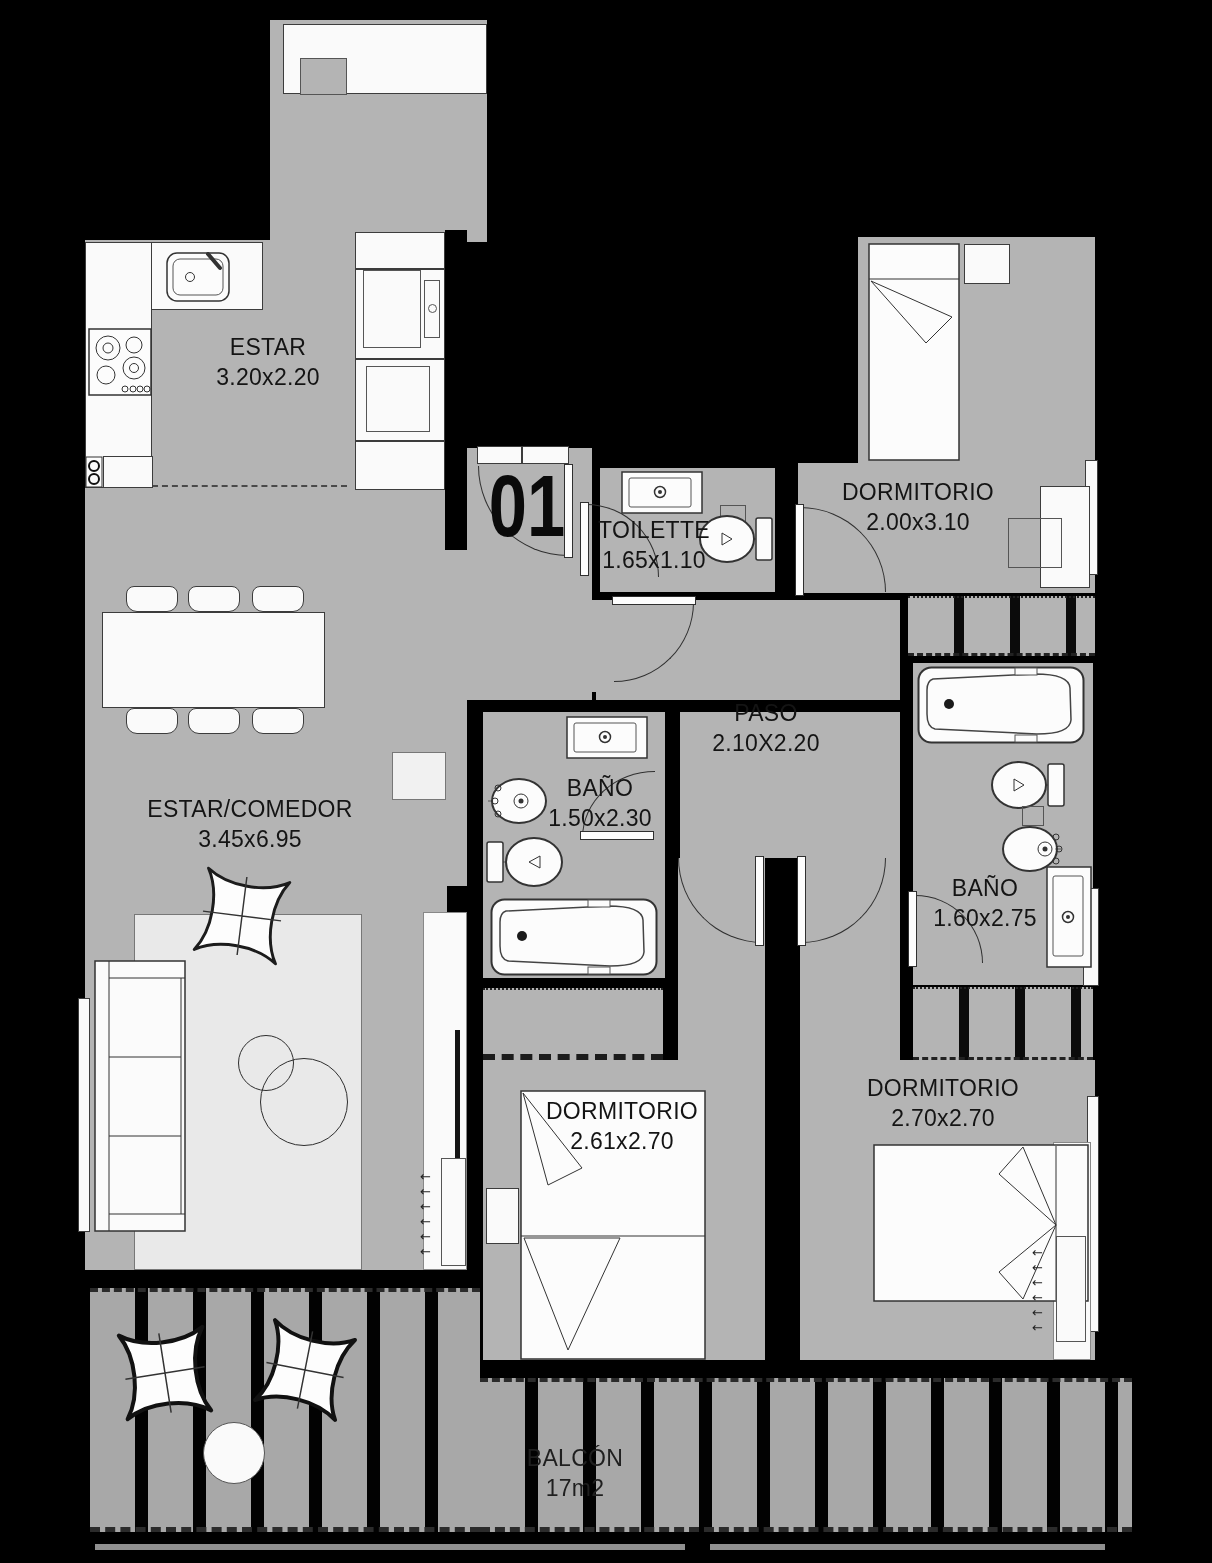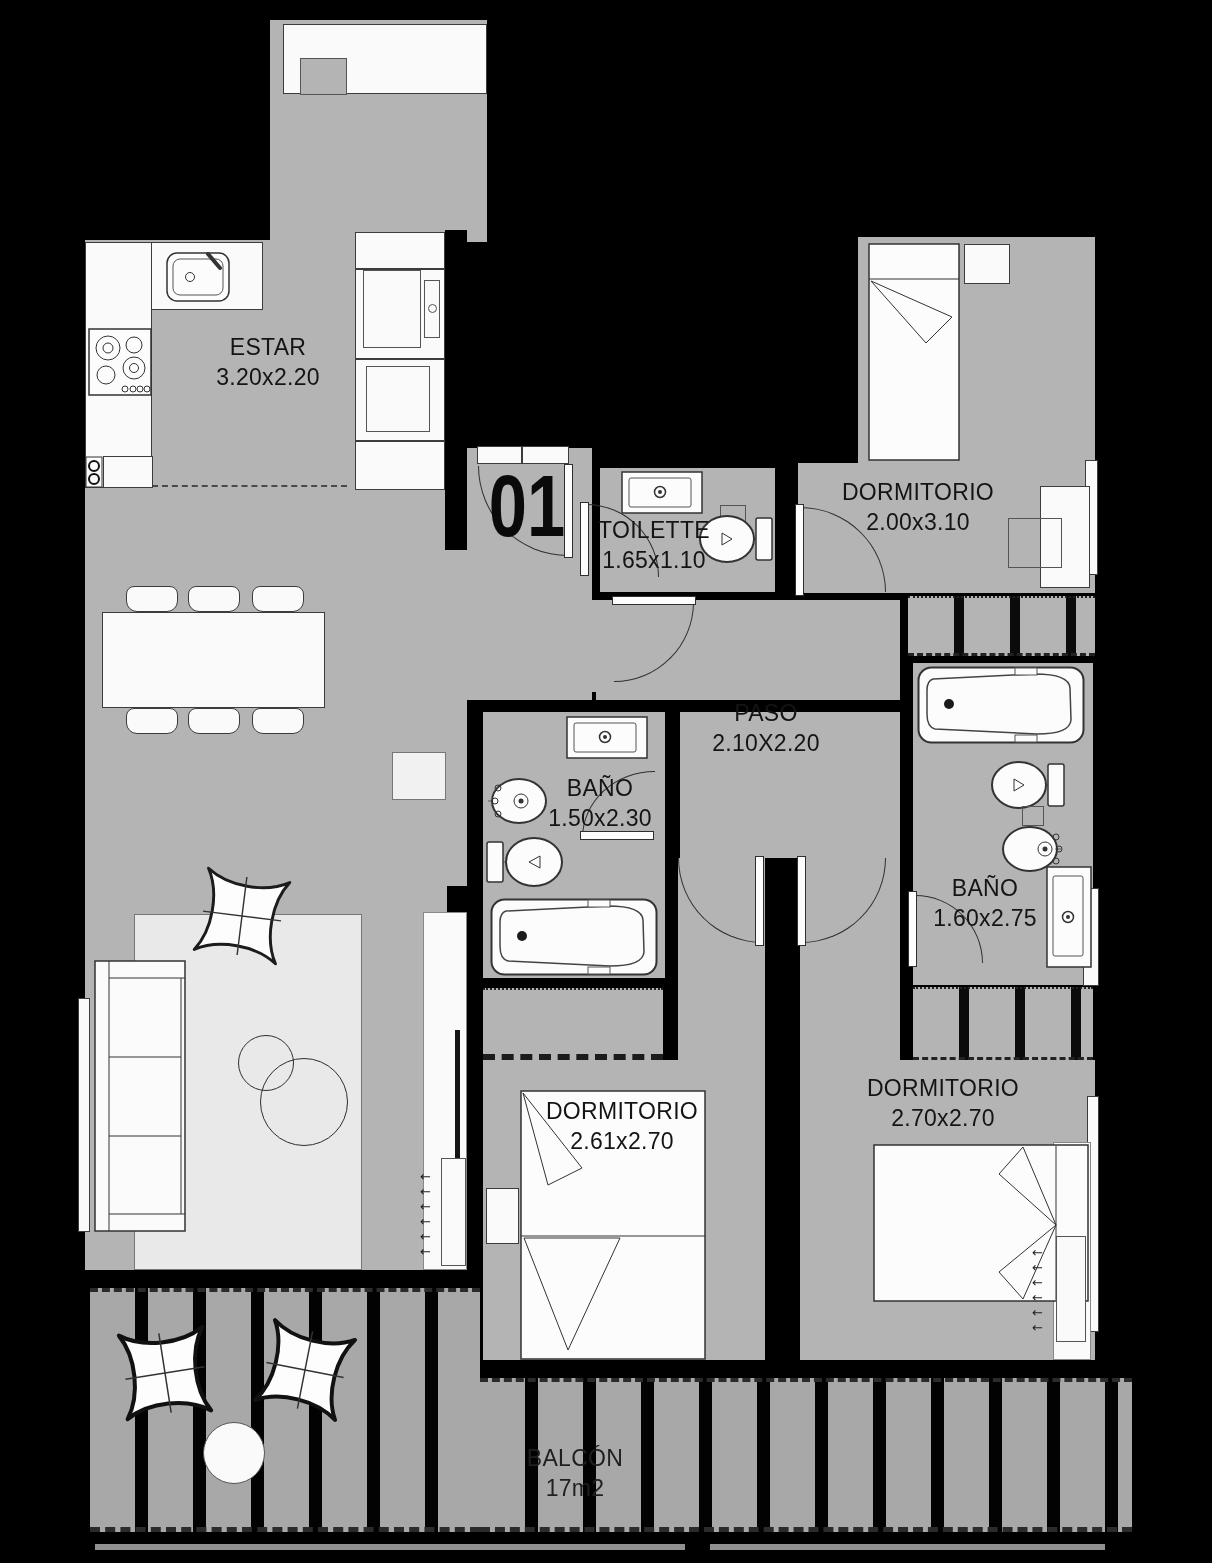--- a/index.html
+++ b/index.html
@@ -298,20 +298,24 @@
     <div>1.65x1.10</div>
   </div>
   <div class="lbl" style="left:918px;top:507px">
     <div>DORMITORIO</div>
     <div>2.00x3.10</div>
   </div>
   <div class="lbl" style="left:766px;top:728px">
     <div>PASO</div>
     <div>2.10X2.20</div>
   </div>
+  <div class="lbl" style="left:250px;top:824px">
+    <div>ESTAR/COMEDOR</div>
+    <div>3.45x6.95</div>
+  </div>
   <div class="lbl" style="left:600px;top:803px">
     <div>BAÑO</div>
     <div>1.50x2.30</div>
   </div>
   <div class="lbl" style="left:985px;top:903px">
     <div>BAÑO</div>
     <div>1.60x2.75</div>
   </div>
   <div class="lbl" style="left:622px;top:1126px">
     <div>DORMITORIO</div>

